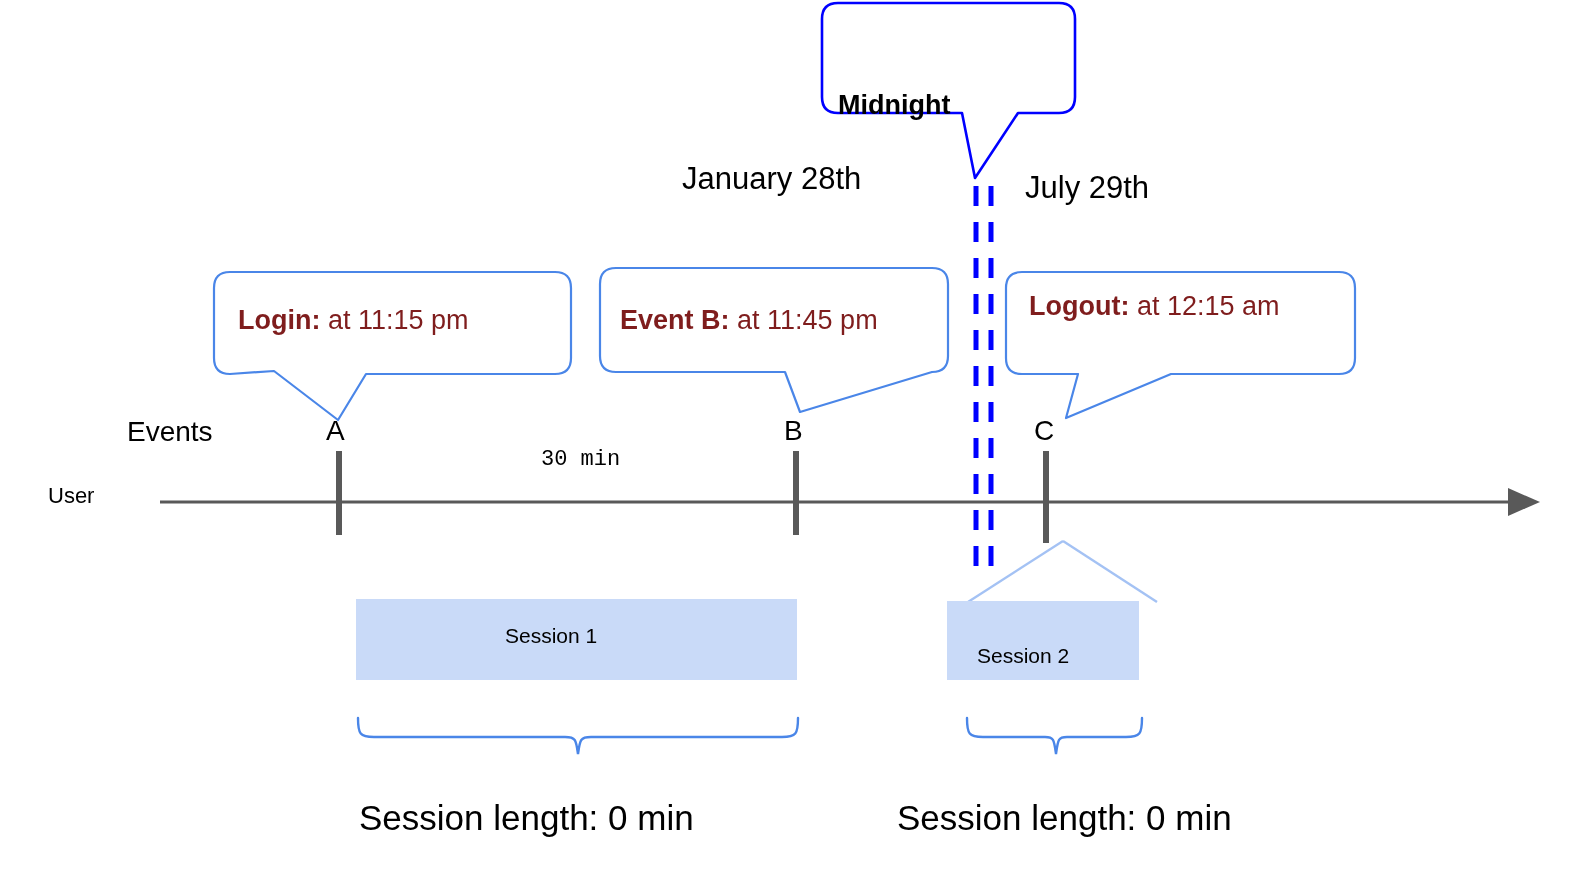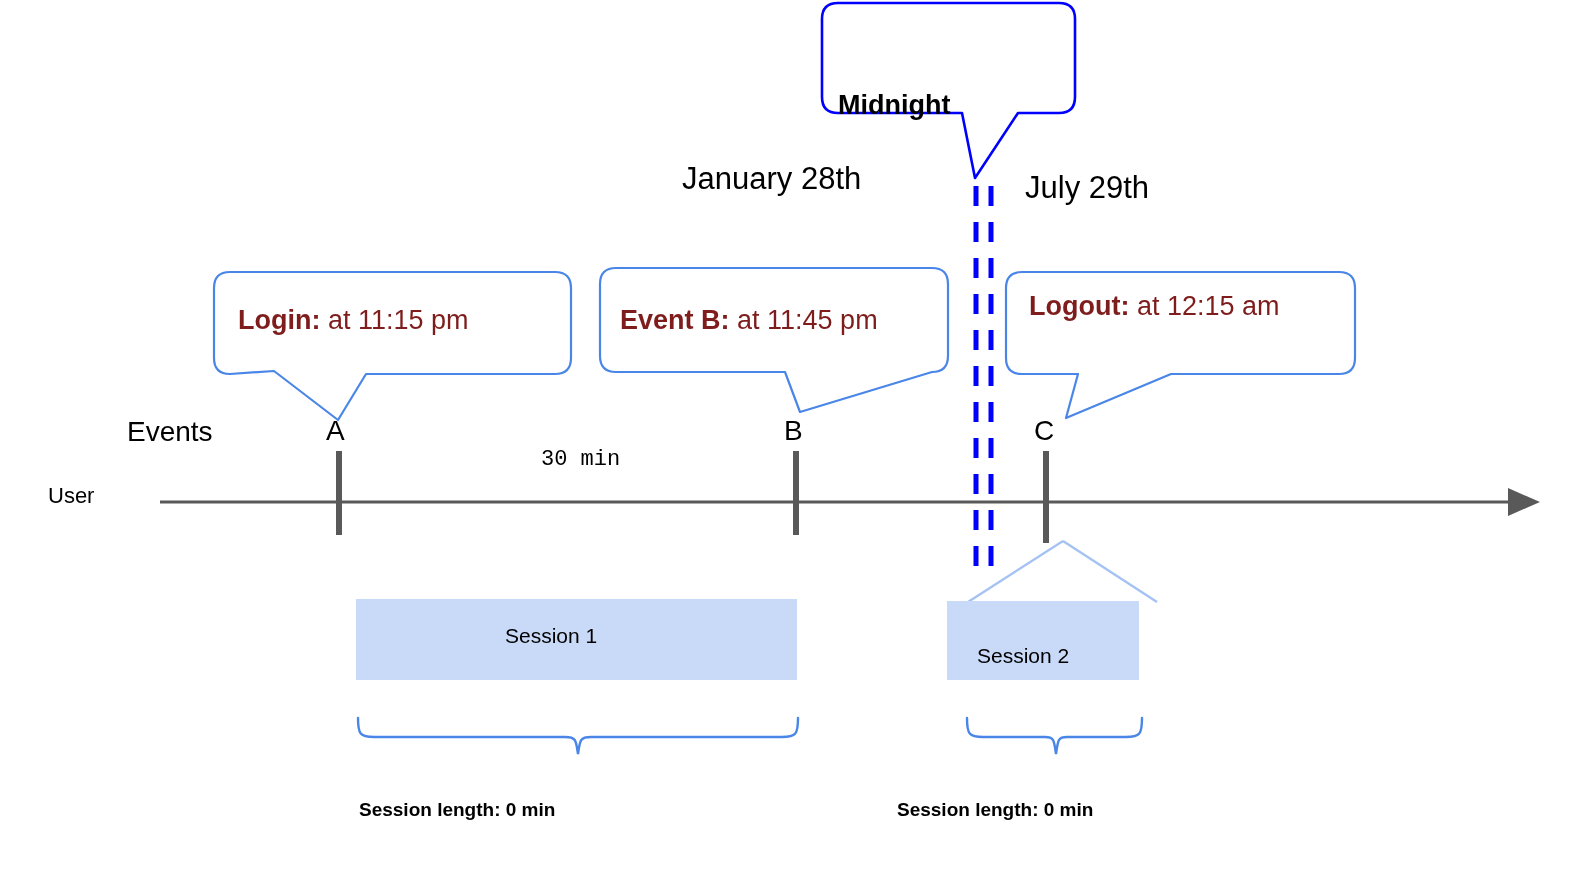--- a/index.html
+++ b/index.html
@@ -52,22 +52,21 @@
   .lbl-point {
     font-size: 28px;
   }
   .lbl-30min {
     font-size: 22px;
   }
   .lbl-session {
     font-size: 21px;
   }
   .lbl-sesslen {
-    font-size: 19px;
-    font-weight: bold;
+    font-size: 35px;
   }
   .midnight-text {
     font-size: 27px;
     font-weight: bold;
   }
 </style>
 </head>
 <body>
 
 <div id="canvas">

